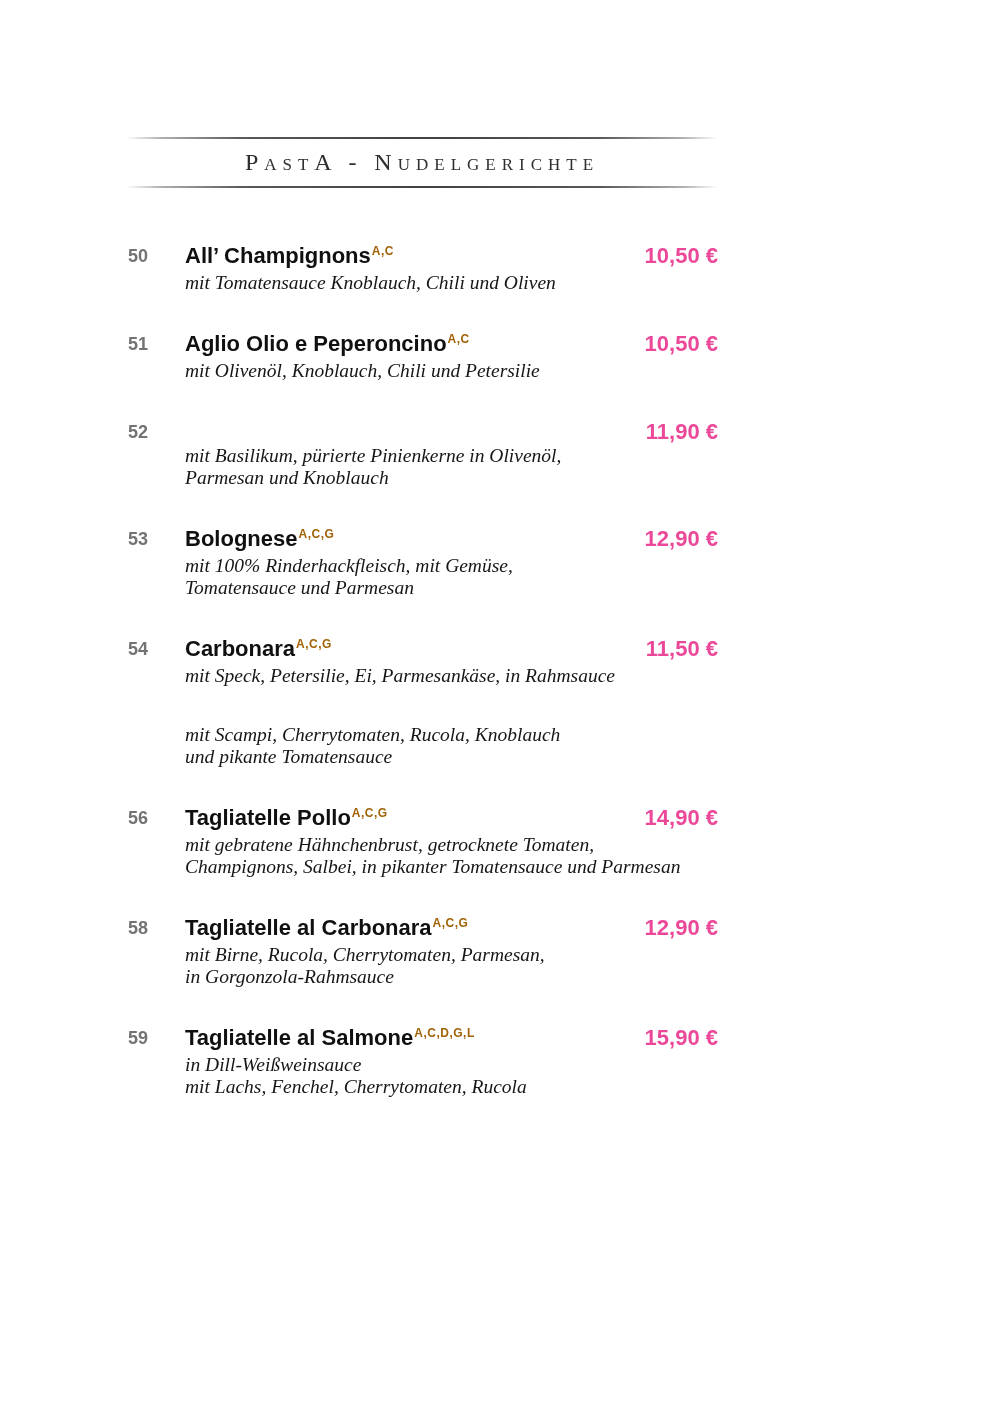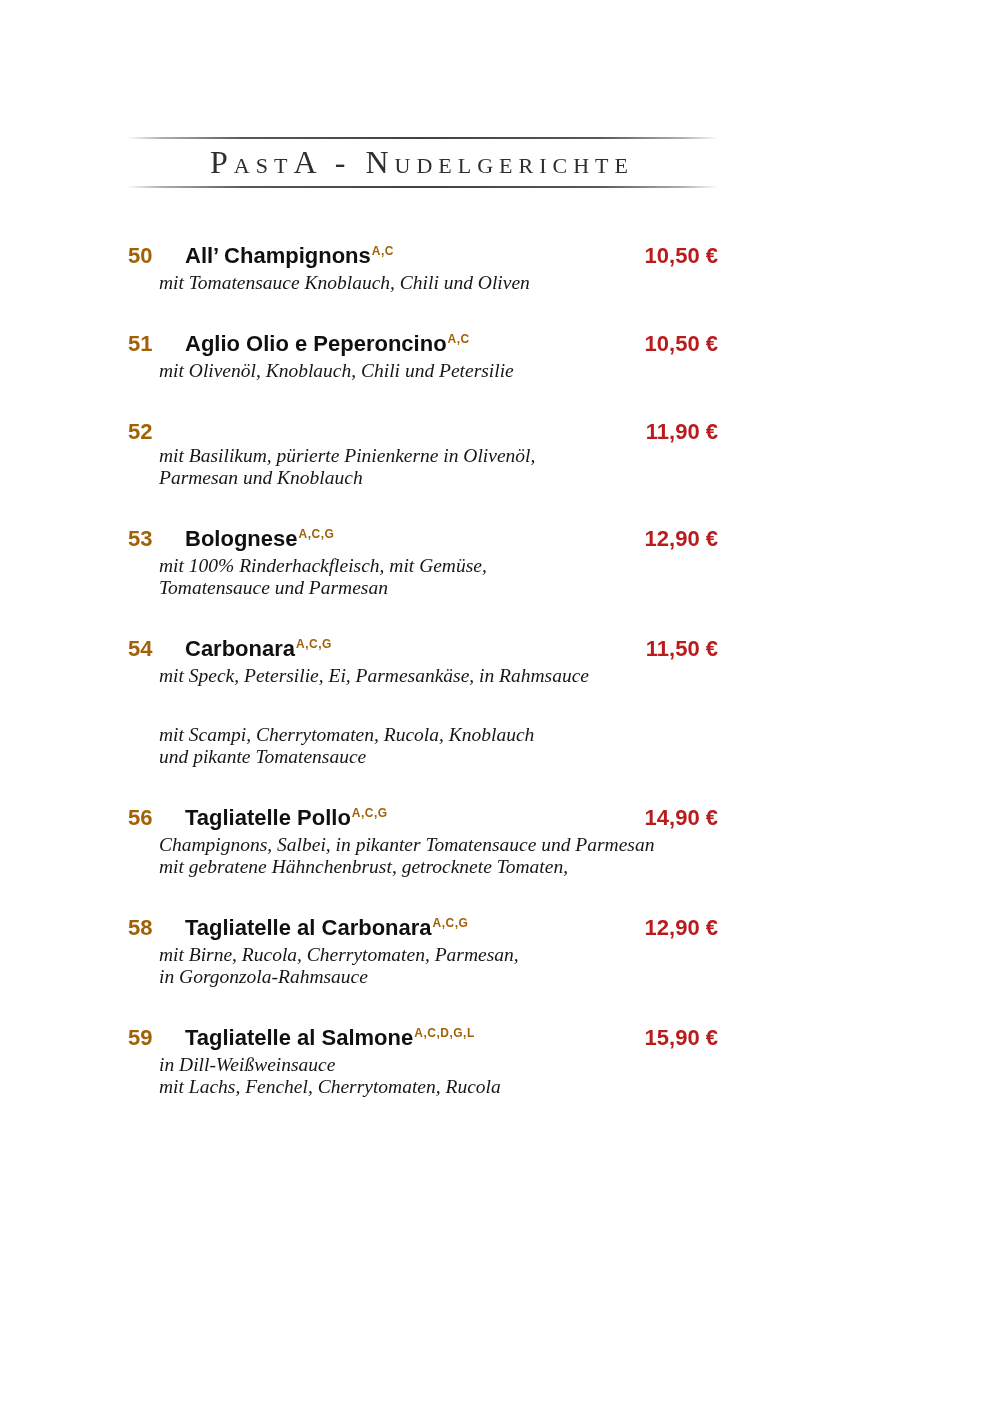--- a/index.html
+++ b/index.html
@@ -36,21 +36,21 @@
       rgba(140,140,140,0) 100%);
   }
   .menu-title {
     margin: 0;
     height: 47px;
     line-height: 47px;
     text-align: center;
     font-family: "Liberation Serif", serif;
     font-variant: small-caps;
     font-weight: 400;
-    font-size: 32px;
+    font-size: 24px;
     letter-spacing: 6px;
     color: #2e2e2e;
     white-space: nowrap;
   }
 
   
   .menu-list {
     position: absolute;
     left: 128px;
     top: 243px;
@@ -59,23 +59,23 @@
   .item {
     margin-bottom: 37px;
   }
   .item-row {
     display: flex;
     align-items: flex-start;
   }
   .num {
     flex: 0 0 57px;
     font-weight: 700;
-    font-size: 22px;
+    font-size: 18px;
     line-height: 26px;
-    color: #a16207;
+    color: #737373;
   }
   .name {
     font-weight: 700;
     font-size: 22px;
     line-height: 26px;
     color: #101010;
     white-space: nowrap;
   }
   .allergens {
     display: inline-block;
@@ -86,24 +86,24 @@
     letter-spacing: 0.5px;
     margin-left: 1px;
     color: #a16207;
   }
   .price {
     margin-left: auto;
     font-weight: 700;
     font-size: 22px;
     line-height: 26px;
     white-space: nowrap;
-    color: #b91c1c;
+    color: #ec4899;
   }
   .desc {
-    margin-left: 31px;
+    margin-left: 57px;
     font-family: "Liberation Serif", serif;
     font-style: italic;
     font-size: 19.5px;
     line-height: 22px;
     color: #161616;
   }
   .desc-line {
     white-space: pre-wrap;
   }
 </style>
@@ -182,22 +182,22 @@
         </div>
   </div>
 
   <div class="item">
     <div class="item-row">
       <span class="num">56</span>
       <span class="name"><span>Tagliatelle Pollo</span><span class="allergens">A,C,G</span></span>
       <span class="price">14,90 €</span>
     </div>
     <div class="desc">
+          <div class="desc-line">mit gebratene Hähnchenbrust, getrocknete Tomaten,</div>
           <div class="desc-line">Champignons, Salbei, in pikanter Tomatensauce und Parmesan</div>
-          <div class="desc-line">mit gebratene Hähnchenbrust, getrocknete Tomaten,</div>
         </div>
   </div>
 
 
   <div class="item">
     <div class="item-row">
       <span class="num">58</span>
       <span class="name"><span>Tagliatelle al Carbonara</span><span class="allergens">A,C,G</span></span>
       <span class="price">12,90 €</span>
     </div>

